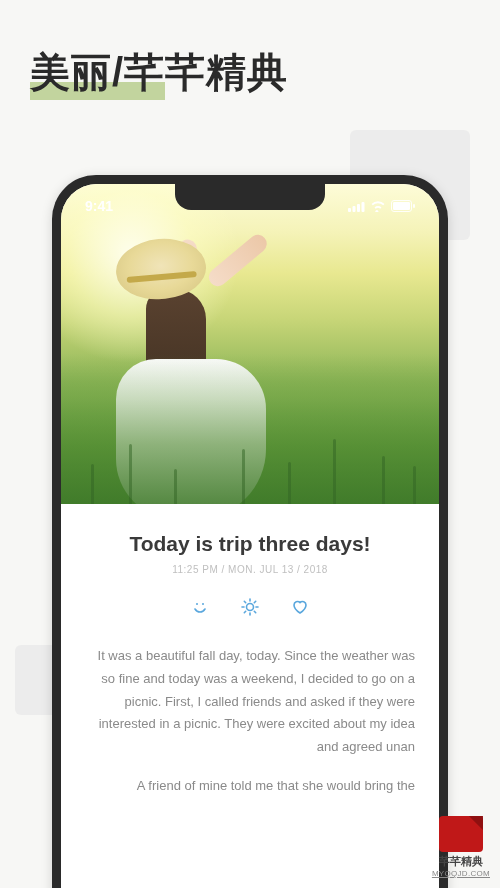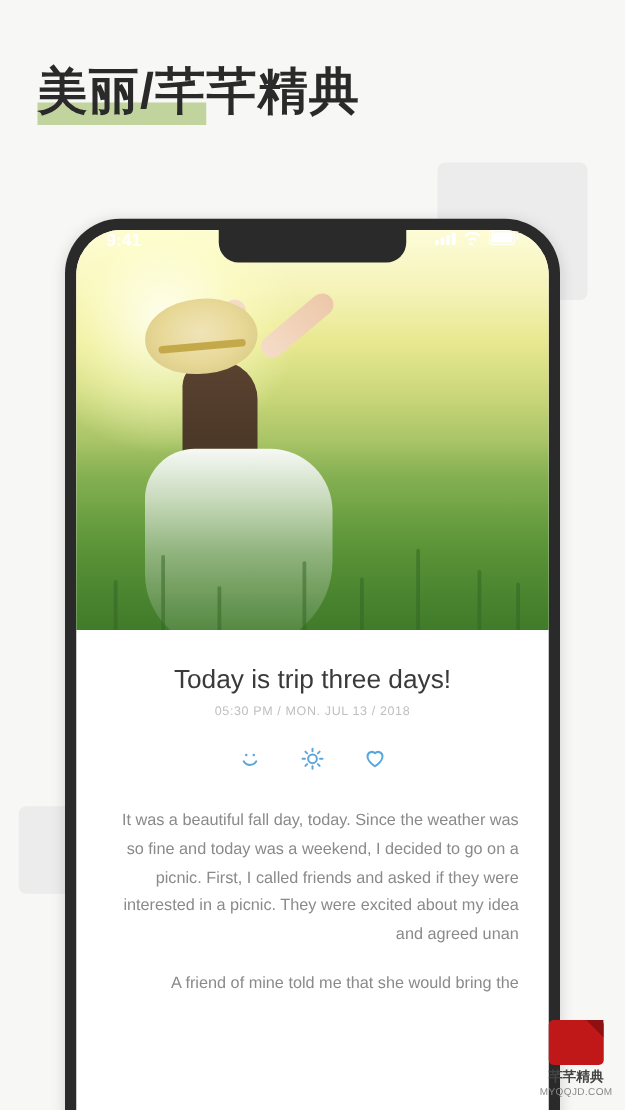--- a/index.html
+++ b/index.html
@@ -70,21 +70,21 @@
       position: relative;
     }
     .status-bar {
       position: absolute;
       top: 0;
       left: 0;
       right: 0;
       height: 44px;
       display: flex;
       justify-content: space-between;
-      align-items: flex-start;
+      align-items: center;
       padding: 0 24px;
       z-index: 10;
     }
     .status-time {
       color: #fff;
       font-size: 14px;
       font-weight: 600;
     }
     .status-icons {
       display: flex;
@@ -202,21 +202,21 @@
       background: rgba(50,100,35,0.5);
       border-radius: 2px 2px 0 0;
       z-index: 5;
     }
     .content {
       padding: 28px 24px 20px 24px;
       text-align: center;
     }
     .entry-title {
       font-size: 21px;
-      font-weight: 400;
+      font-weight: 700;
       color: #3a3a3a;
       margin-bottom: 8px;
     }
     .entry-meta {
       font-size: 10px;
       color: #bfbfbf;
       letter-spacing: 0.5px;
       margin-bottom: 22px;
     }
     .mood-icons {
@@ -266,20 +266,21 @@
     }
     .watermark-text-cn {
       font-size: 11px;
       color: #444;
       font-weight: 600;
     }
     .watermark-text-en {
       font-size: 8px;
       color: #888;
       letter-spacing: 0.3px;
+      text-decoration: underline;
     }
   </style>
 </head>
 <body>
 
 <div class="promo-header">
   <div class="underline-accent"></div>
   <h1>美丽/芊芊精典</h1>
 </div>
 
@@ -327,21 +328,21 @@
       <div class="grass-tuft" style="left:30%;height:35px"></div>
       <div class="grass-tuft" style="left:48%;height:55px"></div>
       <div class="grass-tuft" style="left:60%;height:42px"></div>
       <div class="grass-tuft" style="left:72%;height:65px"></div>
       <div class="grass-tuft" style="left:85%;height:48px"></div>
       <div class="grass-tuft" style="left:93%;height:38px"></div>
     </div>
 
     <div class="content">
       <h2 class="entry-title">Today is trip three days!</h2>
-      <div class="entry-meta">05:30 PM / MON. JUL 13 / 2018</div>
+      <div class="entry-meta">11:25 PM / MON. JUL 13 / 2018</div>
 
       <div class="mood-icons">
         <div class="mood-icon">
           <svg width="18" height="18" viewBox="0 0 18 18" fill="none" stroke="#5aa7dd" stroke-width="1.6" stroke-linecap="round">
               <circle cx="6" cy="6" r="1" fill="#5aa7dd" stroke="none"></circle>
               <circle cx="12" cy="6" r="1" fill="#5aa7dd" stroke="none"></circle>
               <path d="M4 11c1.2 2 3 3 5 3s3.8-1 5-3"></path>
             </svg>
         </div>
         <div class="mood-icon">

